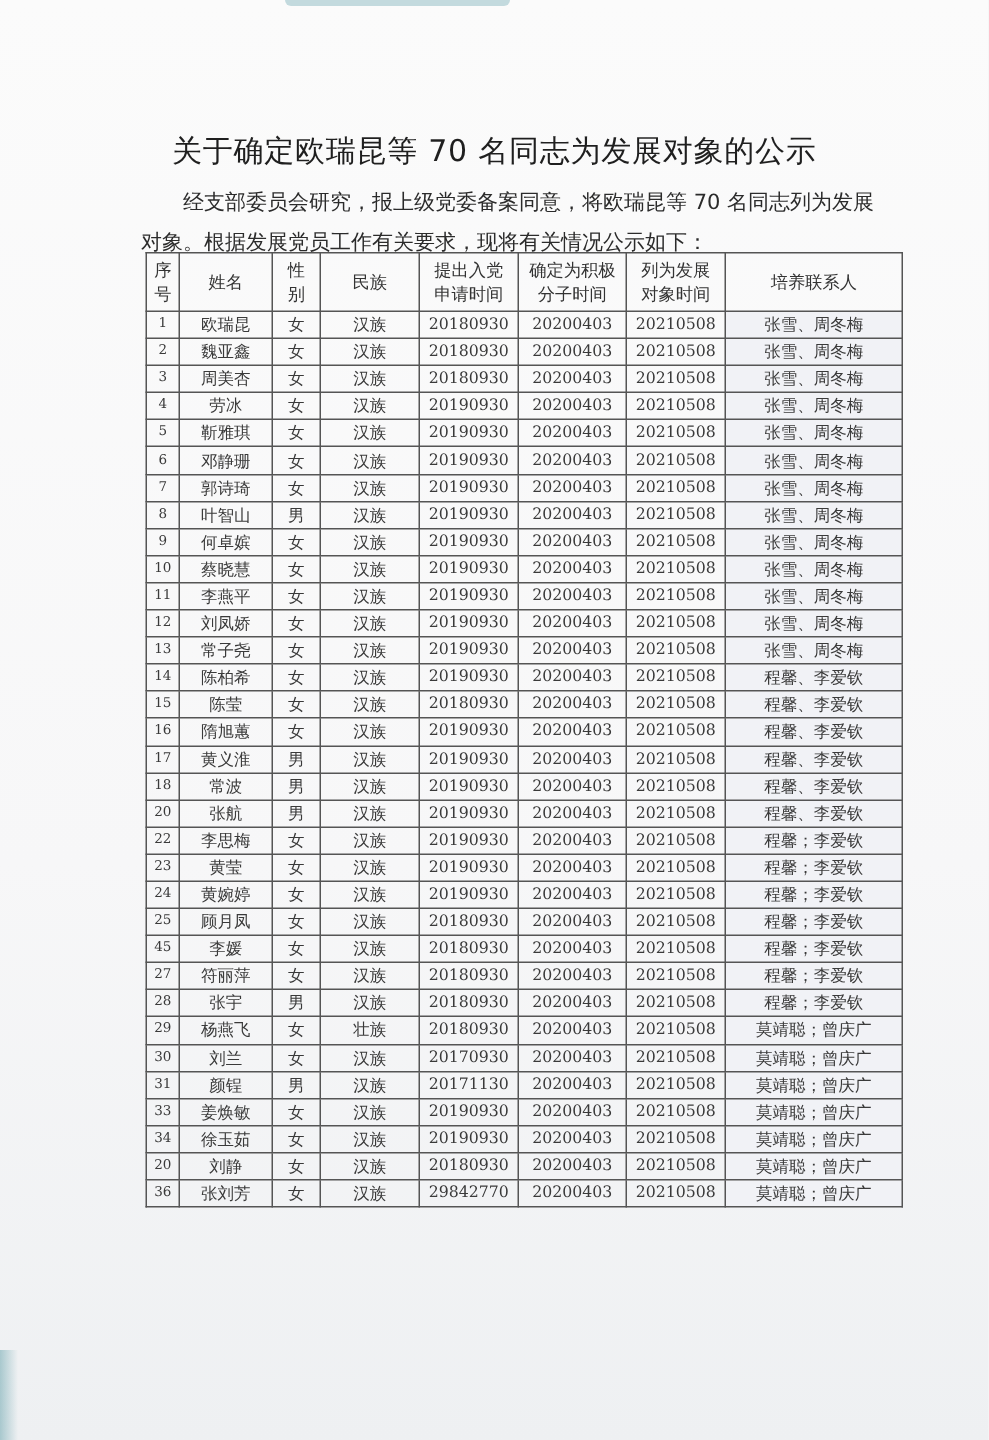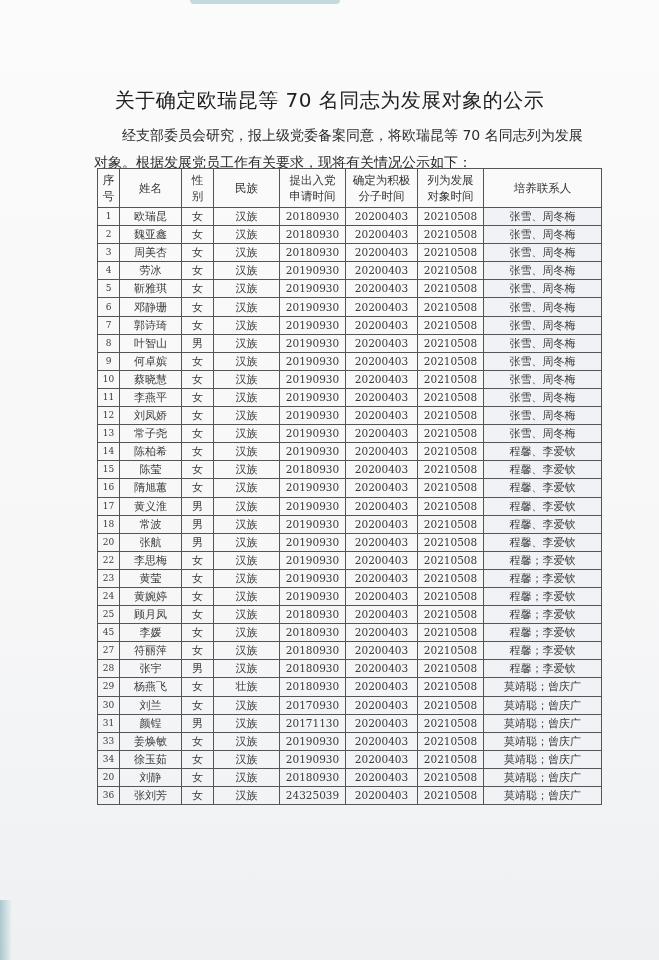--- a/index.html
+++ b/index.html
@@ -417,20 +417,20 @@
           <td class="date">20180930</td>
           <td class="date">20200403</td>
           <td class="date">20210508</td>
           <td class="contact">莫靖聪；曾庆广</td>
         </tr>
         <tr>
           <td class="num">36</td>
           <td class="name">张刘芳</td>
           <td class="gender">女</td>
           <td class="ethnic">汉族</td>
-          <td class="date">24325039</td>
+          <td class="date">29842770</td>
           <td class="date">20200403</td>
           <td class="date">20210508</td>
           <td class="contact">莫靖聪；曾庆广</td>
         </tr>
       </tbody>
   </table>
 </div>
 
 </body></html>

